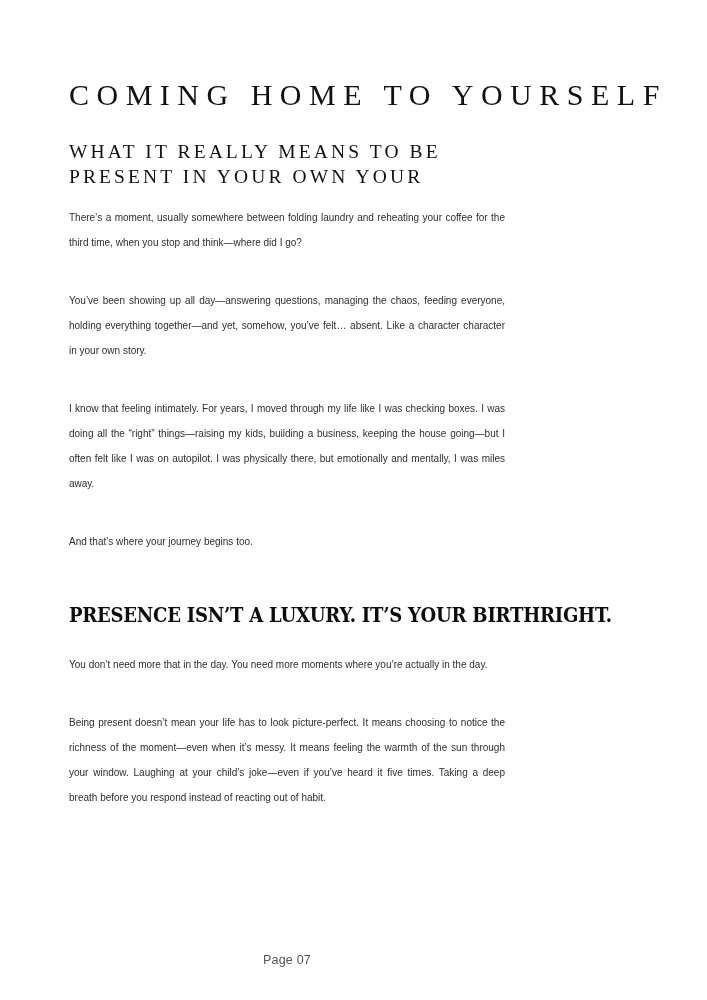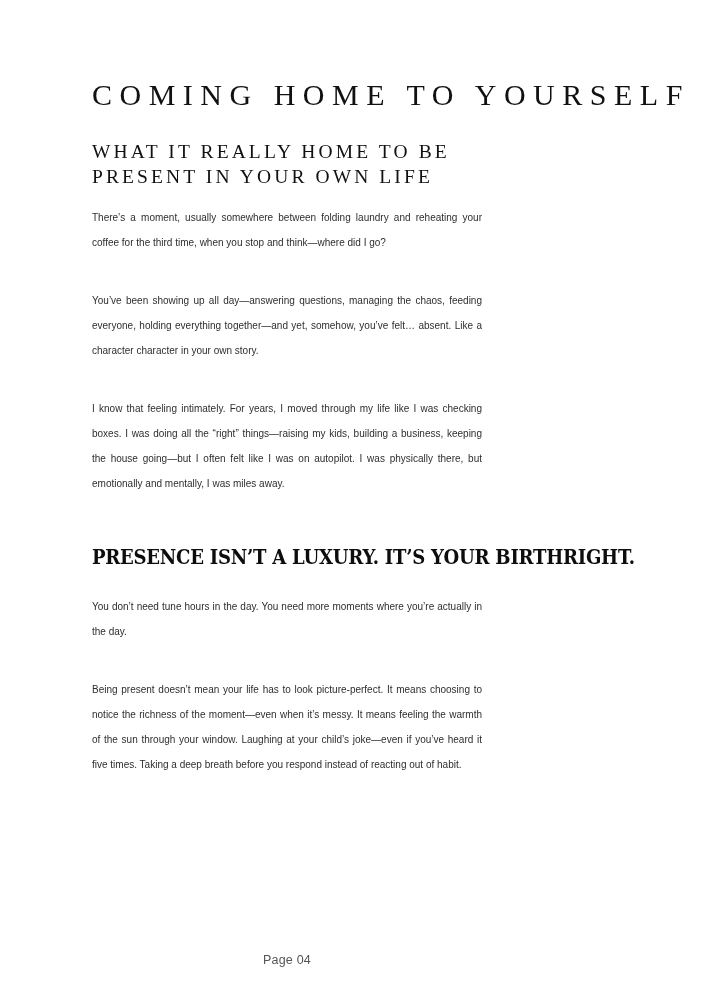--- a/index.html
+++ b/index.html
@@ -14,21 +14,21 @@
     font-family: "Liberation Sans", sans-serif;
     position: relative;
     overflow: hidden;
   }
 
   .page {
     width: 574px;
     height: 1000px;
     background: #ffffff;
     position: relative;
-    padding: 0 92px;
+    padding: 0 69px;
   }
 
   
   .doc-title {
     font-family: "Liberation Serif", "DejaVu Serif", serif;
     font-size: 30px;
     font-weight: 400;
     letter-spacing: 7.5px;
     color: #111111;
     line-height: 1.1;
@@ -100,33 +100,34 @@
     letter-spacing: 0.2px;
   }
 </style>
 </head>
 <body>
 
 <div class="page">
 
   <h1 class="doc-title">COMING HOME TO YOURSELF</h1>
 
-  <h2 class="doc-subtitle">WHAT IT REALLY HOME TO BE PRESENT IN YOUR OWN LIFE</h2>
+  <h2 class="doc-subtitle">WHAT IT REALLY MEANS TO BE PRESENT IN YOUR OWN YOUR</h2>
 
   <div class="body-copy">
     <p class="para">There’s a moment, usually somewhere between folding laundry and reheating your coffee for the third time, when you stop and think—where did I go?</p>
     <p class="para">You’ve been showing up all day—answering questions, managing the chaos, feeding everyone, holding everything together—and yet, somehow, you’ve felt… absent. Like a character character in your own story.</p>
     <p class="para">I know that feeling intimately. For years, I moved through my life like I was checking boxes. I was doing all the “right” things—raising my kids, building a business, keeping the house going—but I often felt like I was on autopilot. I was physically there, but emotionally and mentally, I was miles away.</p>
+    <p class="para last-left">And that’s where your journey begins too.</p>
   </div>
 
   <h3 class="section-heading">PRESENCE ISN’T A LUXURY. IT’S YOUR BIRTHRIGHT.</h3>
 
   <div class="section-block">
-    <p class="para">You don’t need tune hours in the day. You need more moments where you’re actually in the day.</p>
+    <p class="para">You don’t need more that in the day. You need more moments where you’re actually in the day.</p>
     <p class="para">Being present doesn’t mean your life has to look picture-perfect. It means choosing to notice the richness of the moment—even when it’s messy. It means feeling the warmth of the sun through your window. Laughing at your child’s joke—even if you’ve heard it five times. Taking a deep breath before you respond instead of reacting out of habit.</p>
 
   </div>
 
   <div class="page-footer">
-    <span class="page-number">Page 04</span>
+    <span class="page-number">Page 07</span>
   </div>
 
 </div>
 
 </body></html>

